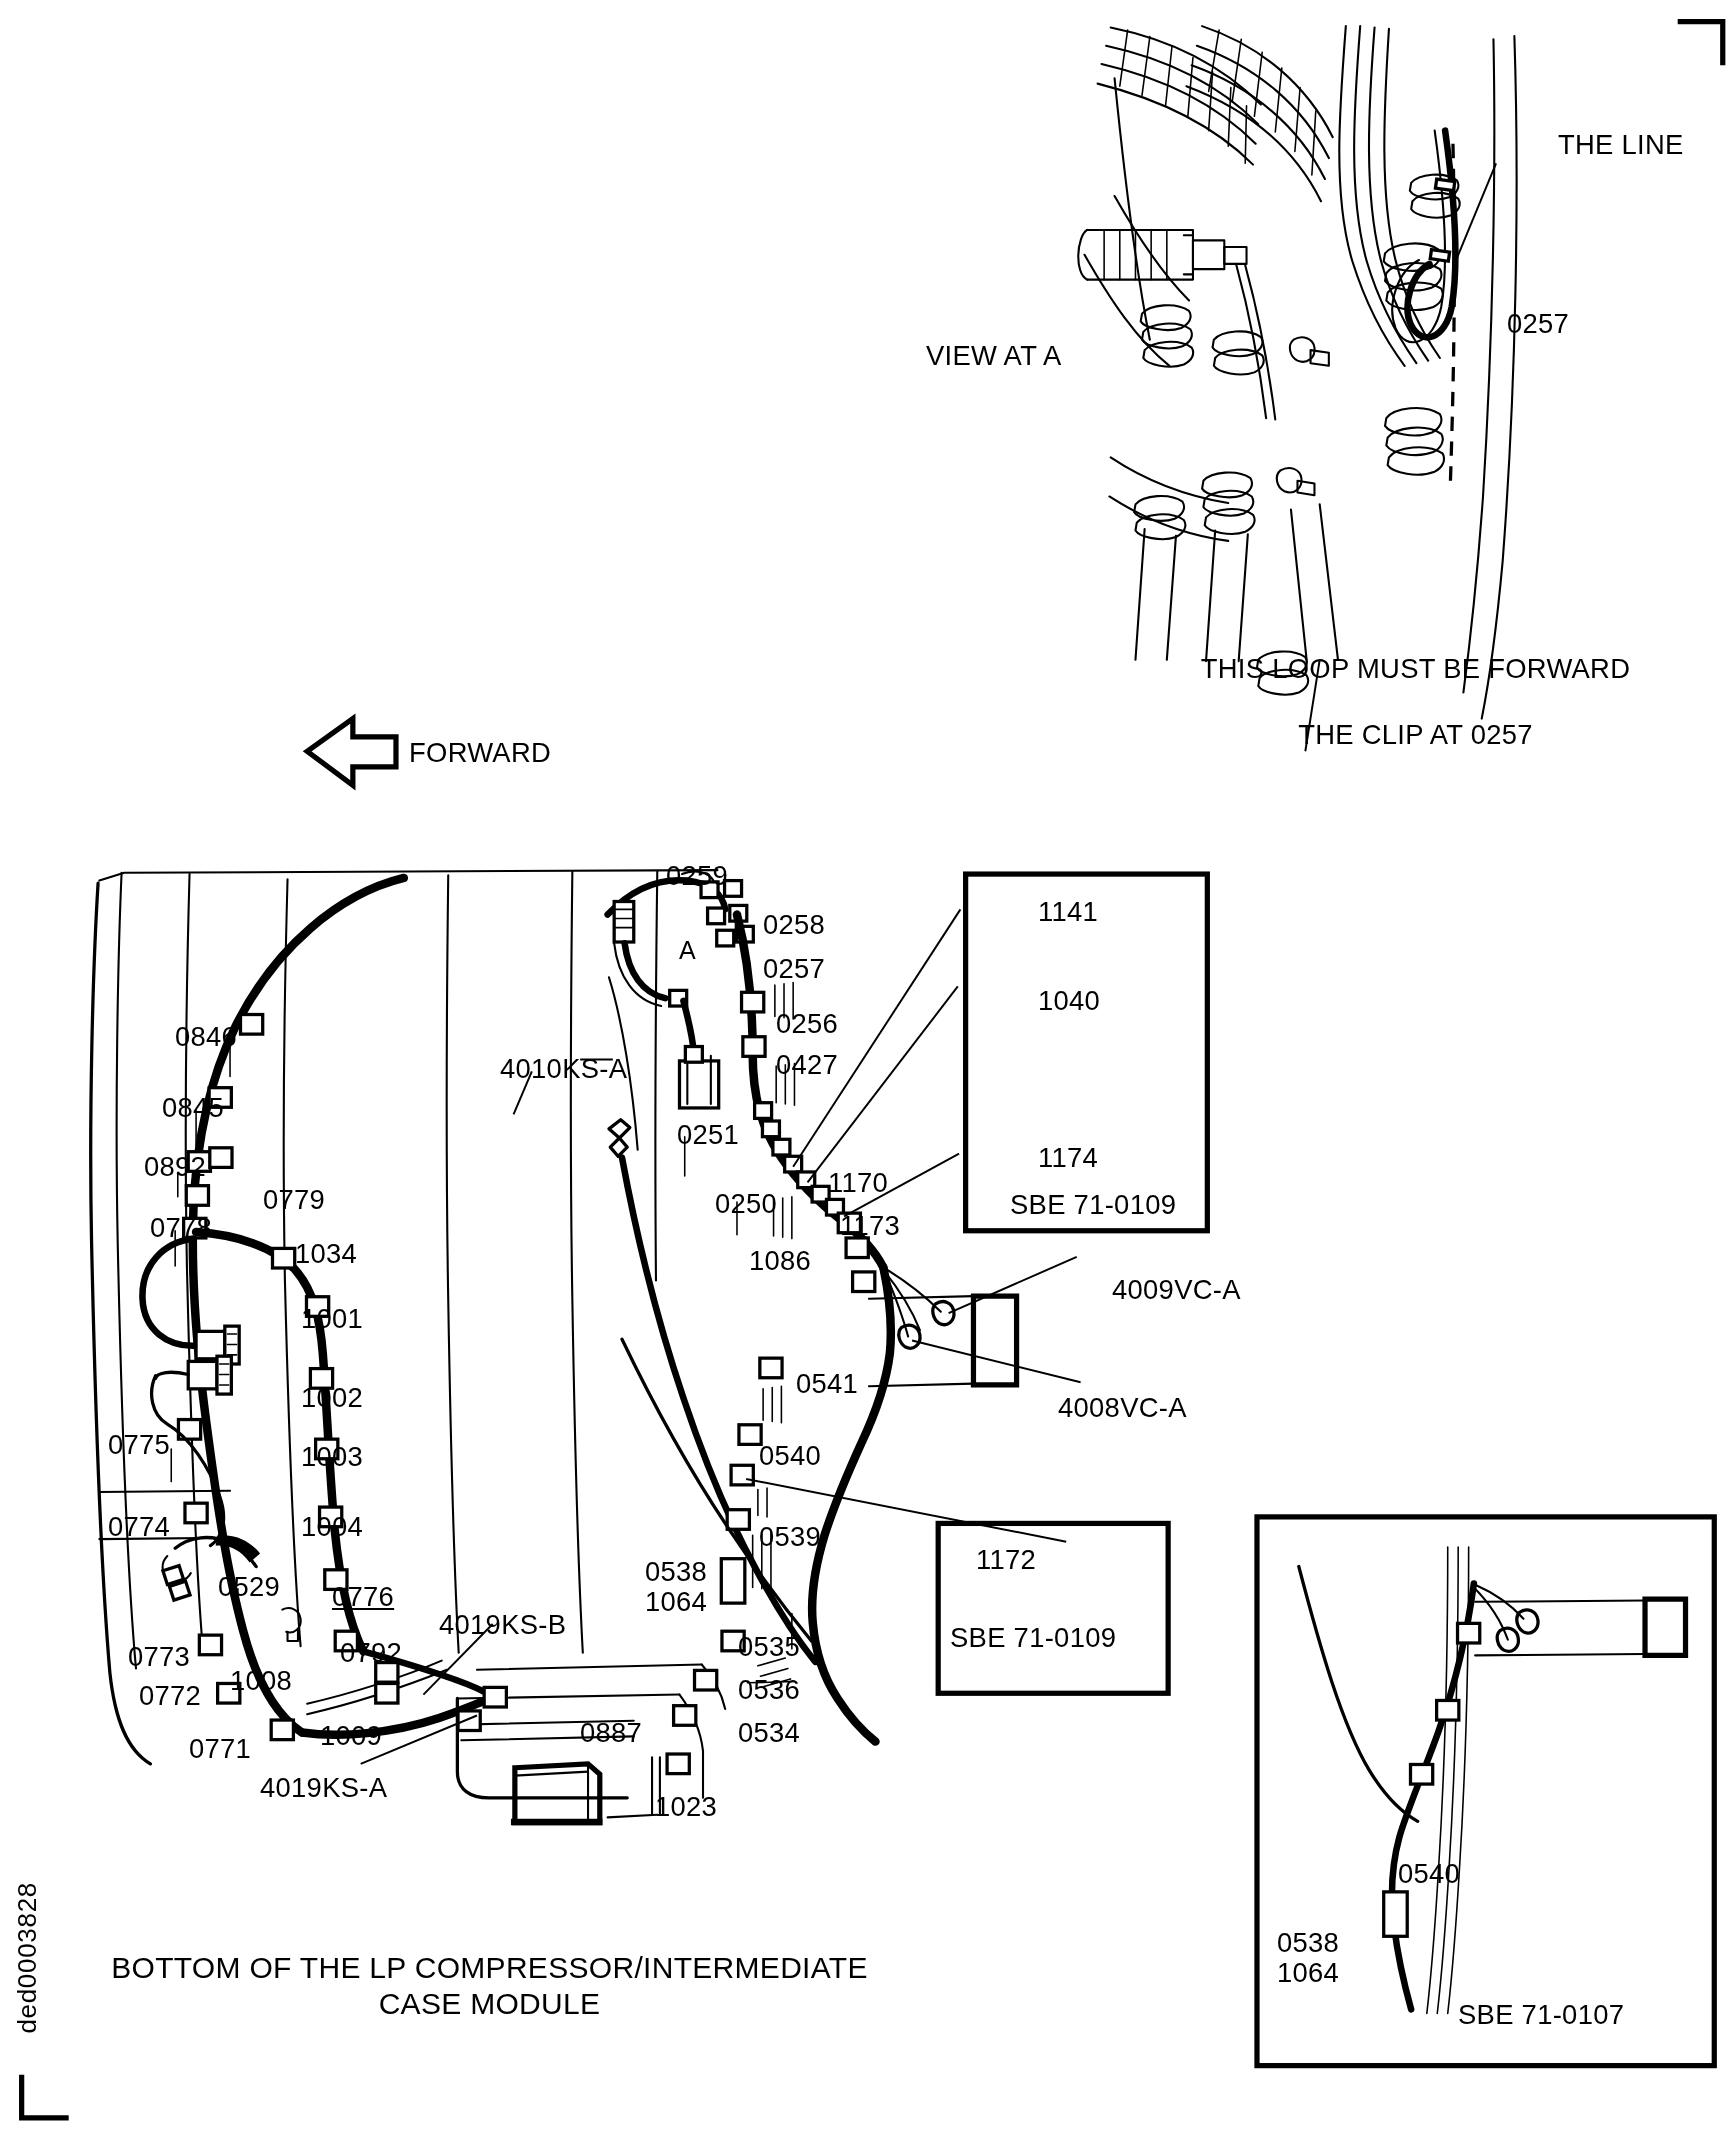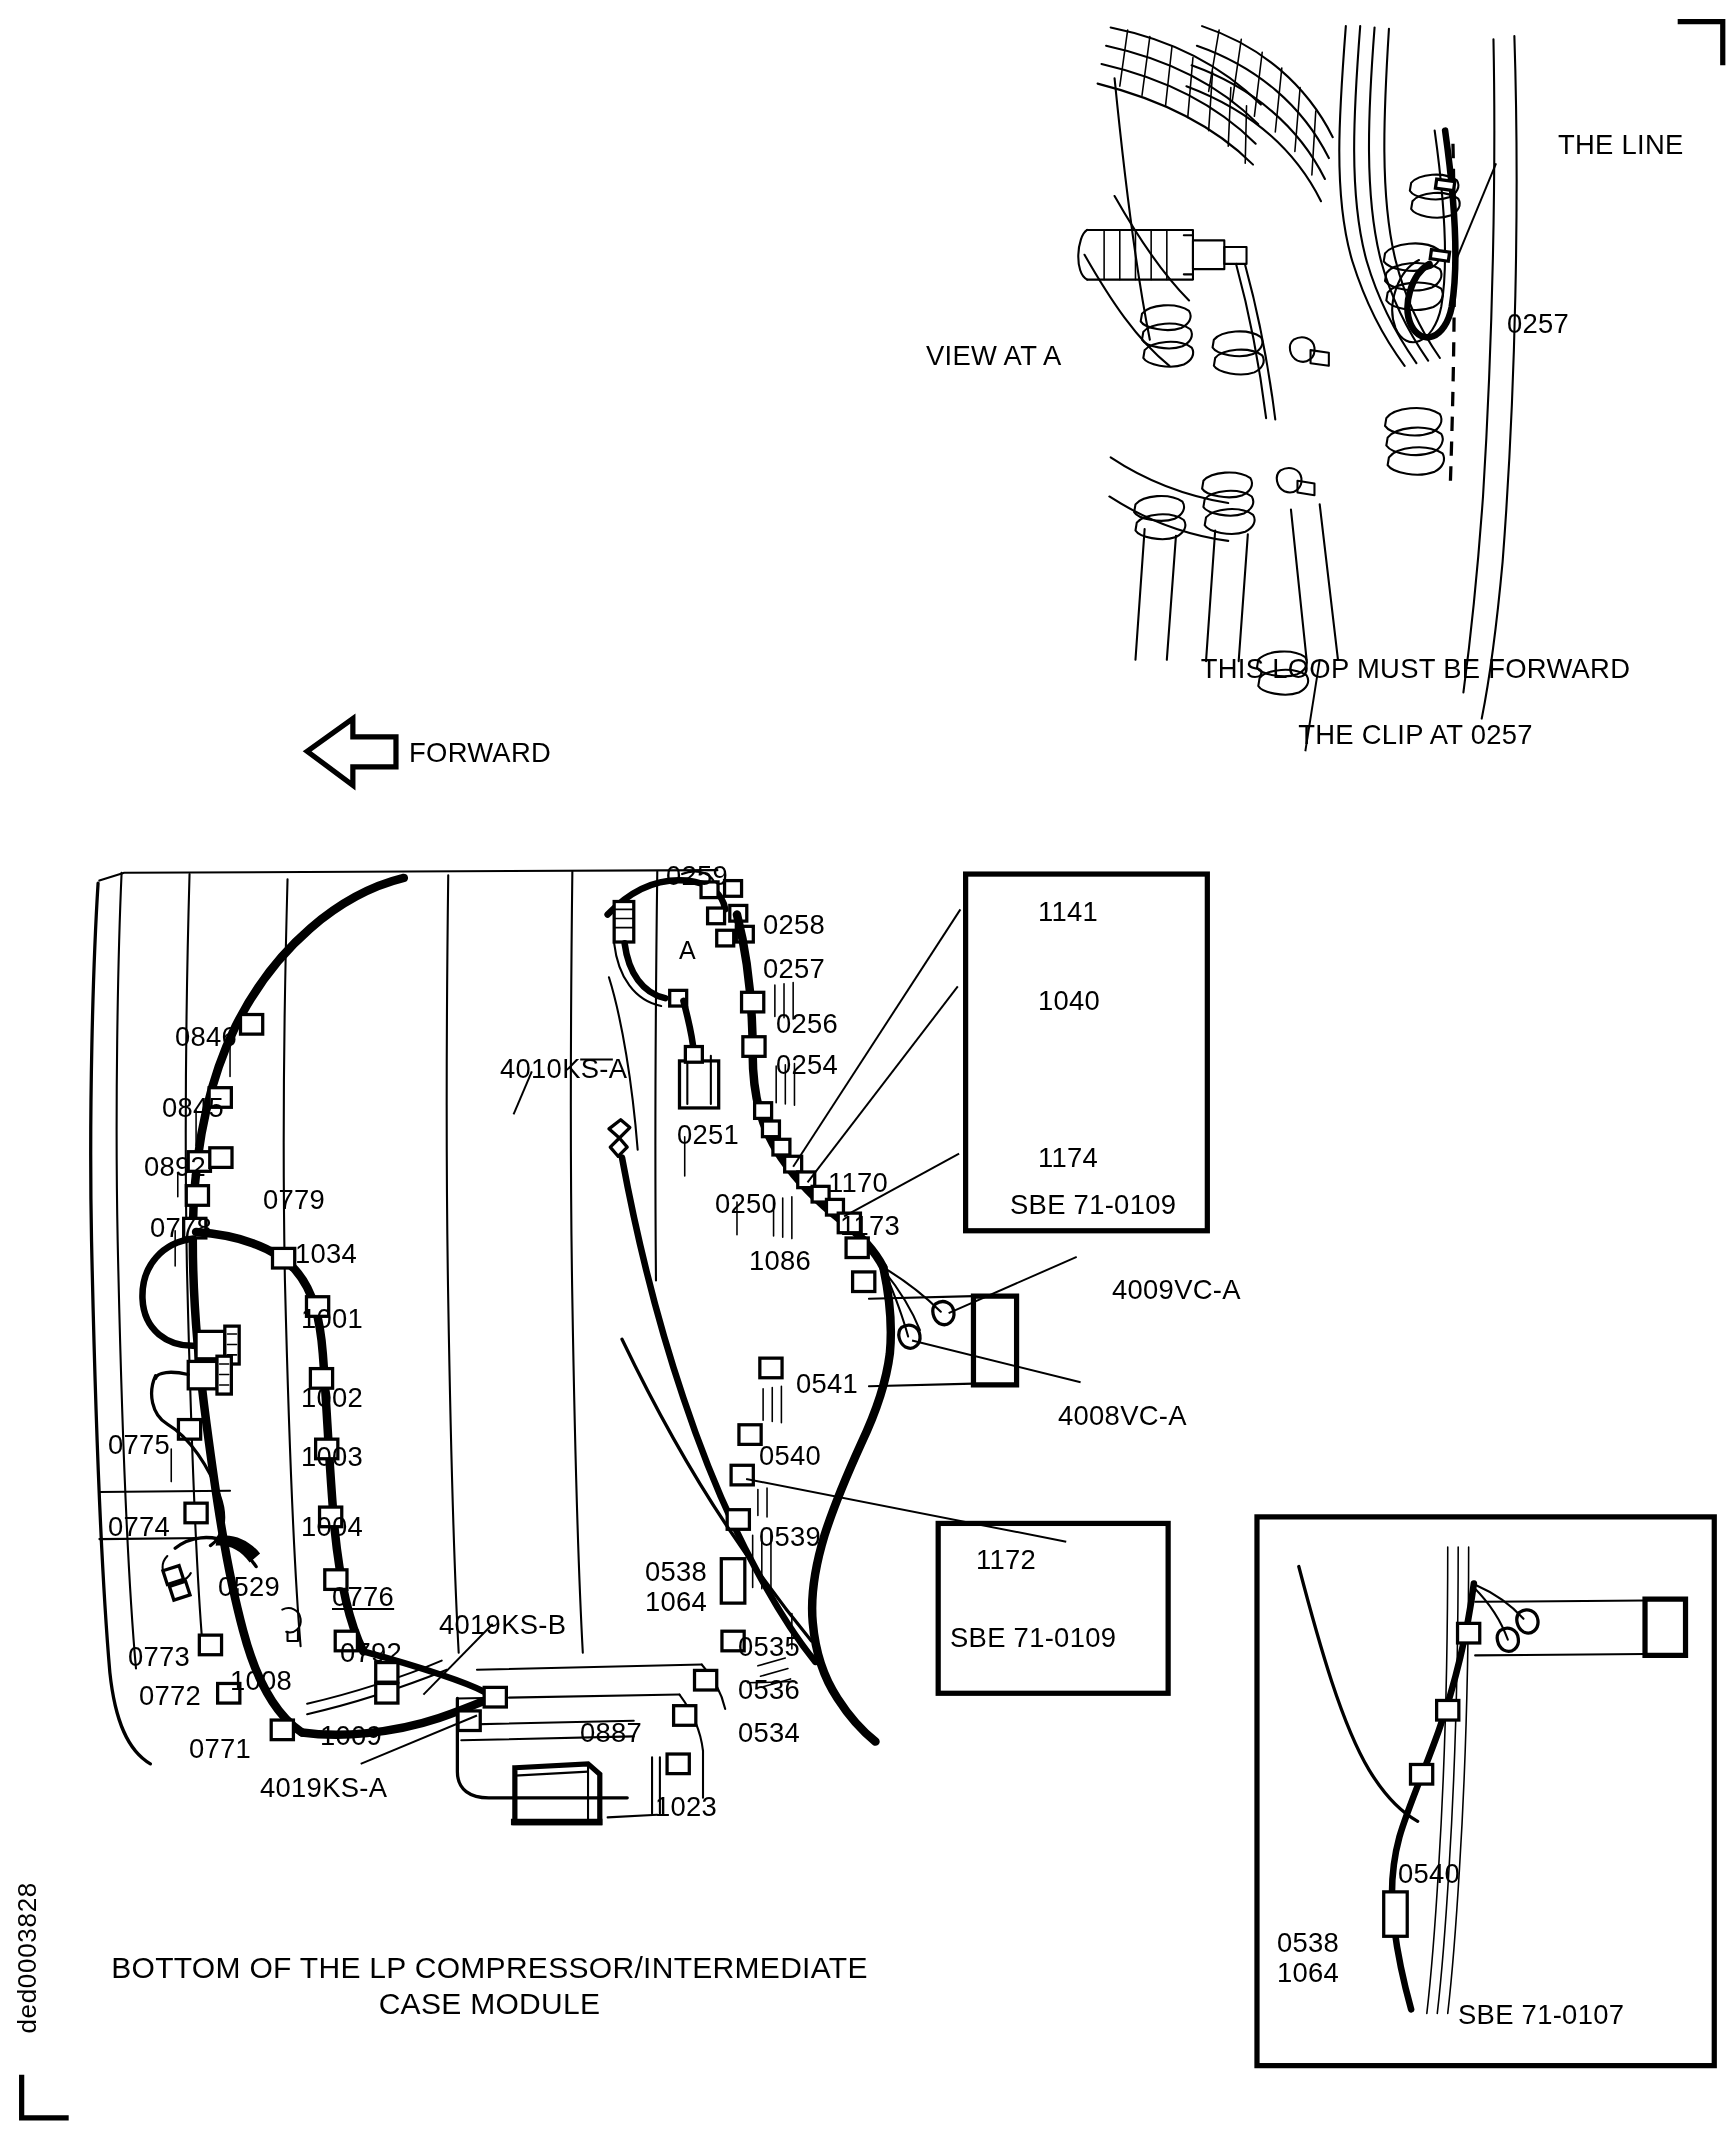--- a/index.html
+++ b/index.html
@@ -476,21 +476,21 @@
 
   <div class="lbl big" style="left:409px; top:737px;">FORWARD</div>
 
   <div class="lbl" style="left:679px; top:936px;">A</div>
 
   <div id="main-labels">
       <div class="lbl big" style="left: 666px; top: 860px;">0259</div>
       <div class="lbl big" style="left: 763px; top: 909px;">0258</div>
       <div class="lbl big" style="left: 763px; top: 953px;">0257</div>
       <div class="lbl big" style="left: 776px; top: 1008px;">0256</div>
-      <div class="lbl big" style="left: 776px; top: 1049px;">0254</div>
+      <div class="lbl big" style="left: 776px; top: 1049px;">0427</div>
       <div class="lbl big" style="left: 500px; top: 1053px;">4010KS-A</div>
       <div class="lbl big" style="left: 677px; top: 1119px;">0251</div>
       <div class="lbl big" style="left: 715px; top: 1188px;">0250</div>
       <div class="lbl big" style="left: 828px; top: 1167px;">1170</div>
       <div class="lbl big" style="left: 840px; top: 1210px;">1173</div>
       <div class="lbl big" style="left: 749px; top: 1245px;">1086</div>
       <div class="lbl big" style="left: 175px; top: 1021px;">0846</div>
       <div class="lbl big" style="left: 162px; top: 1092px;">0845</div>
       <div class="lbl big" style="left: 144px; top: 1151px;">0892</div>
       <div class="lbl big" style="left: 263px; top: 1184px;">0779</div>
@@ -516,21 +516,21 @@
       <div class="lbl big" style="left: 655px; top: 1791px;">1023</div>
       <div class="lbl big" style="left: 738px; top: 1717px;">0534</div>
       <div class="lbl big" style="left: 738px; top: 1674px;">0536</div>
       <div class="lbl big" style="left: 738px; top: 1631px;">0535</div>
       <div class="lbl big" style="left: 645px; top: 1556px;">0538</div>
       <div class="lbl big" style="left: 645px; top: 1586px;">1064</div>
       <div class="lbl big" style="left: 759px; top: 1521px;">0539</div>
       <div class="lbl big" style="left: 759px; top: 1440px;">0540</div>
       <div class="lbl big" style="left: 796px; top: 1368px;">0541</div>
       <div class="lbl big" style="left: 1112px; top: 1266px; margin-top: 8px;">4009VC-A</div>
-      <div class="lbl big" style="left: 1058px; top: 1392px; margin-top: 8px;">4008VC-A</div>
+      <div class="lbl big" style="left: 1058px; top: 1392px;">4008VC-A</div>
     </div>
 
   <div class="lbl big" style="left:1038px; top:896px;">1141</div>
   <div class="lbl big" style="left:1038px; top:985px;">1040</div>
   <div class="lbl big" style="left:1038px; top:1142px;">1174</div>
   <div class="lbl big" style="left:1010px; top:1189px;">SBE 71-0109</div>
 
   <div class="lbl big" style="left:976px; top:1544px;">1172</div>
   <div class="lbl big" style="left:950px; top:1622px;">SBE 71-0109</div>
 

